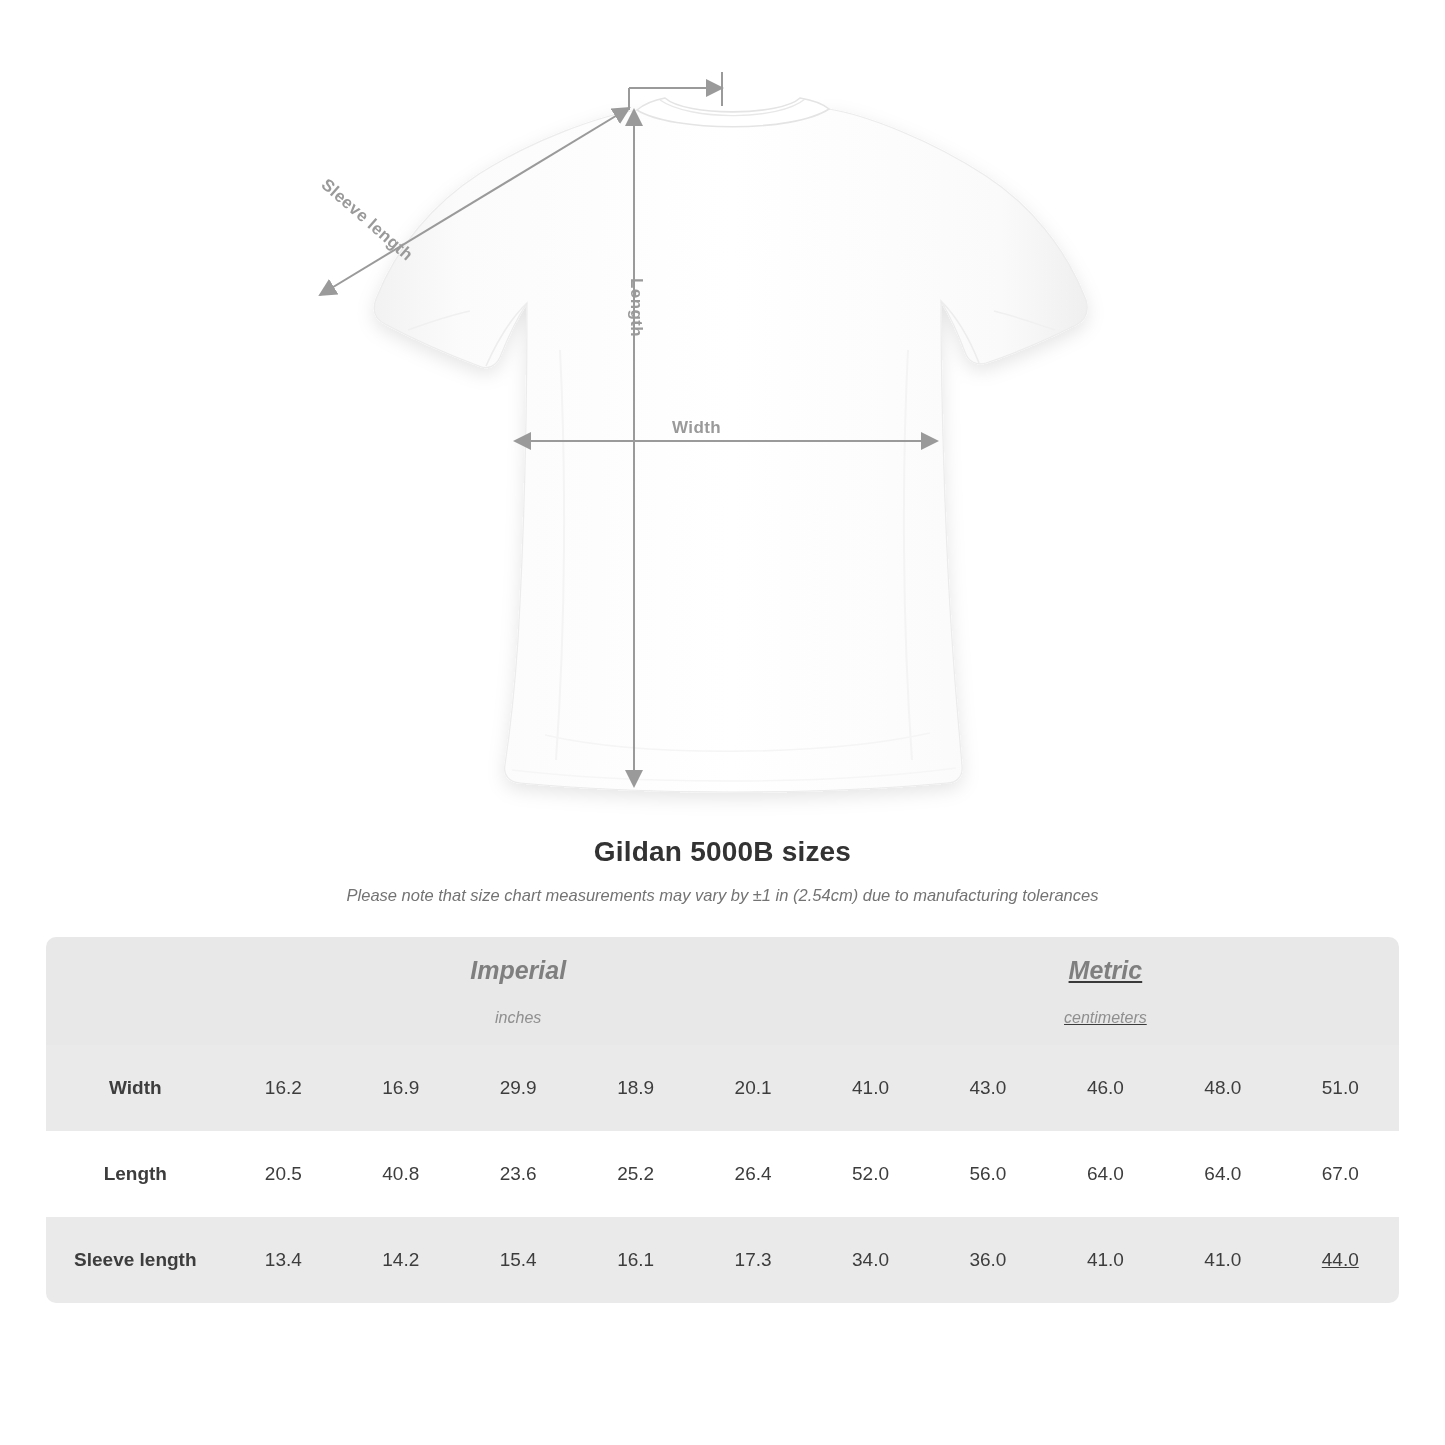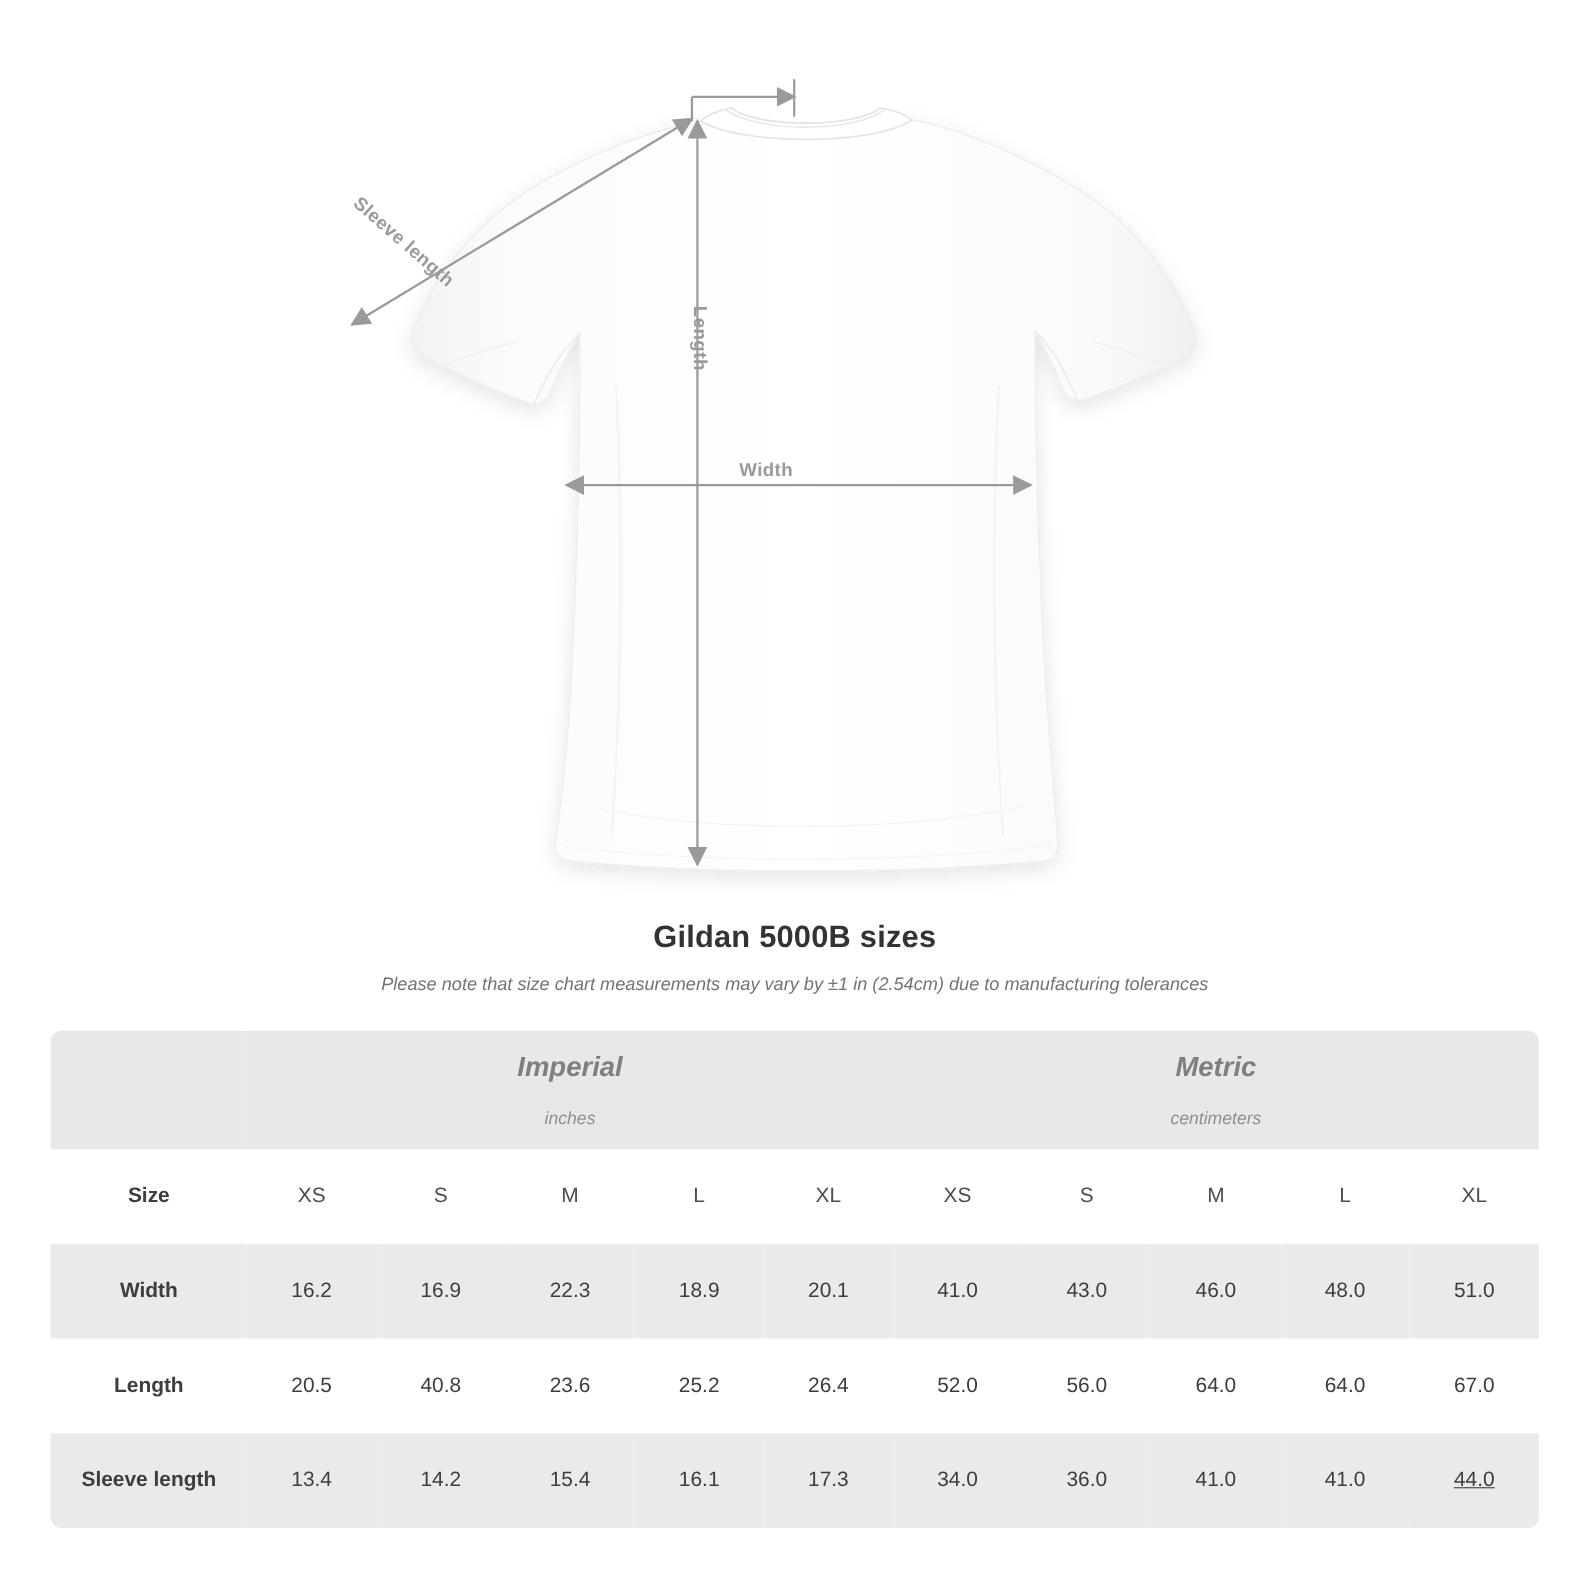--- a/index.html
+++ b/index.html
@@ -107,20 +107,21 @@
   .unit-header td {
     background: #e8e8e8;
     height: 108px;
     padding: 0;
   }
   .unit-header td:first-child {
     border-top-left-radius: 10px;
   }
   .unit-header td:last-child {
     border-top-right-radius: 10px;
+    text-decoration: underline;
   }
   .unit-name {
     font-size: 25px;
     font-style: italic;
     font-weight: bold;
     color: #7f7f7f;
     line-height: 1.25;
   }
   .unit-sub {
     font-size: 16px;
@@ -279,39 +280,26 @@
           <td colspan="5">
             <div class="unit-name">Imperial</div>
             <div class="unit-sub">inches</div>
           </td>
           <td colspan="5">
             <div class="unit-name">Metric</div>
             <div class="unit-sub">centimeters</div>
           </td>
         </tr>
 
-        <tr class="head-row">
-          <td class="rowlabel">Size</td>
-          <td>XS</td>
-          <td>S</td>
-          <td>M</td>
-          <td>L</td>
-          <td>XL</td>
-          <td>XS</td>
-          <td>S</td>
-          <td>M</td>
-          <td>L</td>
-          <td>XL</td>
-        </tr>
 
         <tr class="data-row shaded">
           <td class="rowlabel">Width</td>
           <td>16.2</td>
           <td>16.9</td>
-          <td>22.3</td>
+          <td>29.9</td>
           <td>18.9</td>
           <td>20.1</td>
           <td>41.0</td>
           <td>43.0</td>
           <td>46.0</td>
           <td>48.0</td>
           <td>51.0</td>
         </tr>
 
         <tr class="data-row plain">

